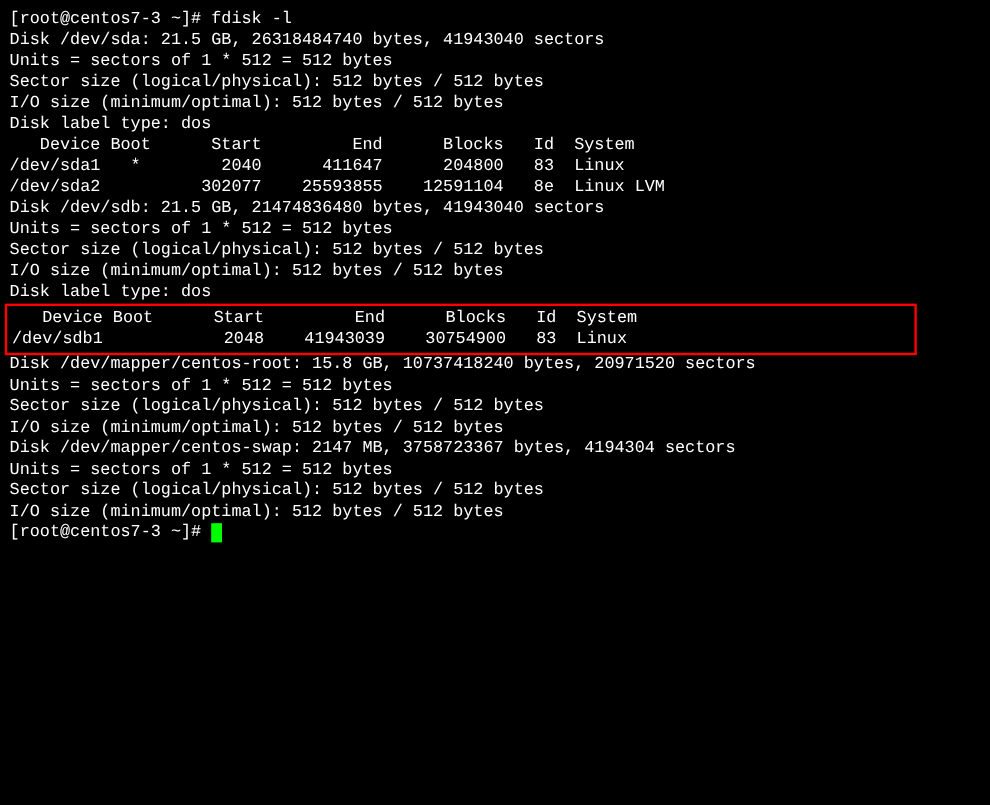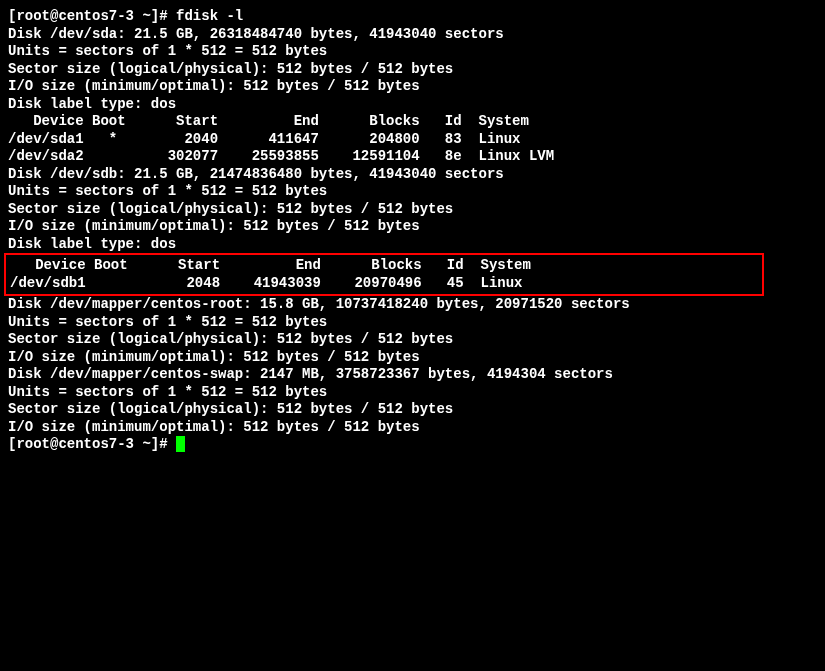--- a/index.html
+++ b/index.html
@@ -1,19 +1,18 @@
 <!DOCTYPE html>
 <html><head>
   <meta charset="utf-8">
   <style>
     * {
       margin: 0;
       padding: 0;
       box-sizing: border-box;
-      font-weight: bold;
     }
     body {
       background: #000;
       color: #fff;
       font-family: 'Courier New', Consolas, monospace;
       font-size: 14px;
       line-height: 1.25;
       padding: 8px;
       width: 825px;
       height: 671px;
@@ -56,21 +55,21 @@
 
   <div class="line">Disk /dev/sdb: 21.5 GB, 21474836480 bytes, 41943040 sectors</div>
   <div class="line">Units = sectors of 1 * 512 = 512 bytes</div>
   <div class="line">Sector size (logical/physical): 512 bytes / 512 bytes</div>
   <div class="line">I/O size (minimum/optimal): 512 bytes / 512 bytes</div>
   <div class="line">Disk label type: dos</div>
   <div class="line"></div>
 
   <div class="highlight-box">
     <div class="line">   Device Boot      Start         End      Blocks   Id  System                           </div>
-    <div class="line">/dev/sdb1            2048    41943039    20970496   45  Linux                            </div>
+    <div class="line">/dev/sdb1            2048    41943039    30754900   83  Linux                            </div>
   </div>
 
   <div class="line"></div>
   <div class="line">Disk /dev/mapper/centos-root: 15.8 GB, 10737418240 bytes, 20971520 sectors</div>
   <div class="line">Units = sectors of 1 * 512 = 512 bytes</div>
   <div class="line">Sector size (logical/physical): 512 bytes / 512 bytes</div>
   <div class="line">I/O size (minimum/optimal): 512 bytes / 512 bytes</div>
   <div class="line"></div>
   <div class="line"></div>
 

